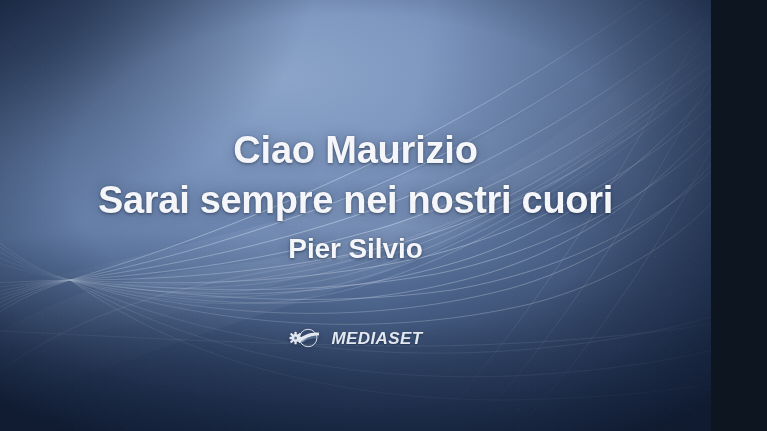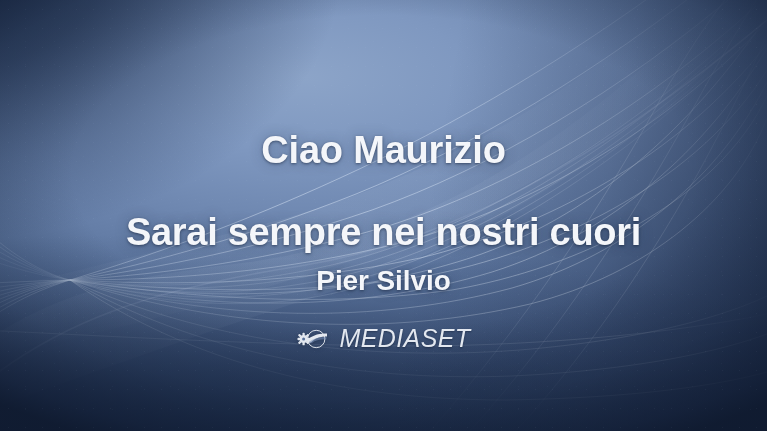--- a/index.html
+++ b/index.html
@@ -6,21 +6,21 @@
     margin: 0;
     padding: 0;
     background: #0d1520;
   }
   body {
     font-family: "Liberation Sans", sans-serif;
   }
 
   #screen {
     position: relative;
-    width: 767px;
+    width: 711px;
     height: 431px;
     overflow: hidden;
     background: #3e5274;
   }
 
   
   .bg-layer {
     position: absolute;
     inset: 0;
     pointer-events: none;
@@ -105,21 +105,20 @@
     letter-spacing: -0.2px;
     line-height: 48px;
     white-space: nowrap;
   }
   .line-2 {
     font-size: 38px;
     font-weight: 700;
     letter-spacing: -0.3px;
     line-height: 52px;
     white-space: nowrap;
-    margin-top: 32px;
   }
   .line-3 {
     font-size: 28px;
     font-weight: 700;
     letter-spacing: -0.1px;
     line-height: 46px;
     white-space: nowrap;
   }
 
   
@@ -131,22 +130,22 @@
     display: flex;
     align-items: center;
     gap: 7px;
     opacity: 0.94;
   }
   #logo-mark {
     display: block;
     filter: drop-shadow(0 1px 2px rgba(14,26,47,0.5));
   }
   #logo-word {
-    font-size: 25px;
-    font-weight: 400;
+    font-size: 17px;
+    font-weight: 700;
     font-style: italic;
     letter-spacing: 0.4px;
     color: #eef2f8;
     text-shadow: 0 1px 2px rgba(14,26,47,0.5);
     line-height: 1;
   }
 
   
   #bg-noise {
     opacity: 0.05;

